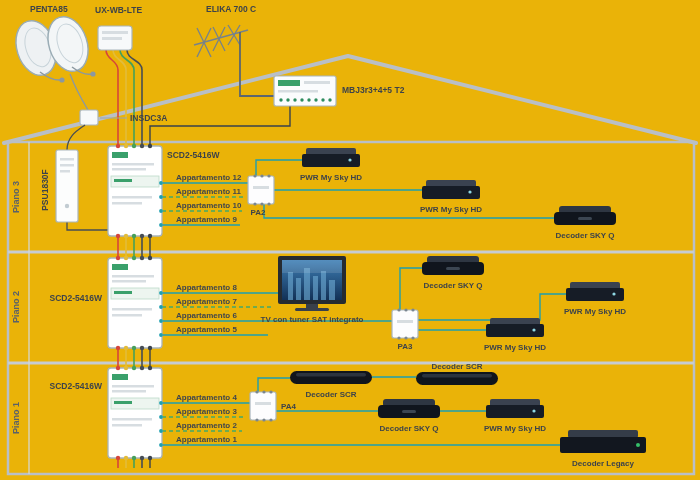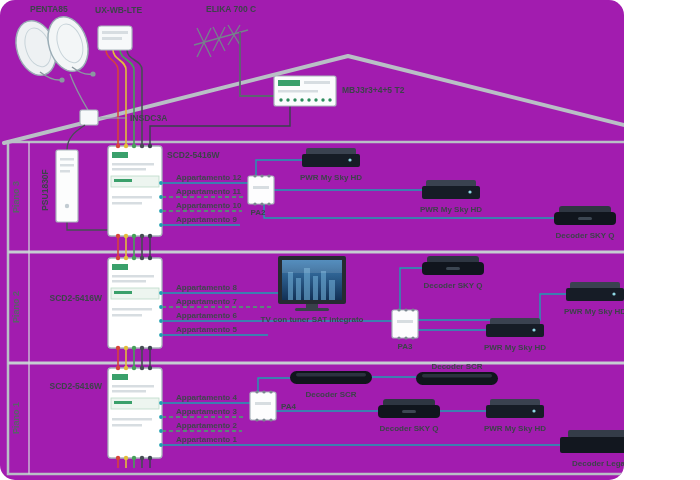--- a/index.html
+++ b/index.html
@@ -1,16 +1,16 @@
 <!DOCTYPE html>
 <html><head>
 <meta charset="utf-8">
 <style>
   html,body{margin:0;padding:0;background:#ffffff;}
-  #canvas{position:relative;width:624px;height:480px;background:#a21caf;overflow:hidden;font-family:"Liberation Sans",sans-serif;border-radius:15px;}
+  #canvas{position:relative;width:700px;height:480px;background:#eab308;overflow:hidden;font-family:"Liberation Sans",sans-serif;}
   svg text{font-family:"Liberation Sans",sans-serif;}
   .lbl{font-size:8.5px;font-weight:700;fill:#3d434a;}
   .apt{font-size:8px;font-weight:700;fill:#40464d;}
   .devlbl{font-size:8px;font-weight:700;fill:#3d434a;}
   .floorlbl{font-size:9px;font-weight:700;fill:#5a6169;}
   .teal{stroke:#1d9fb0;stroke-width:1.4;fill:none;}
   .dashed{stroke:#44a968;stroke-width:1.3;stroke-dasharray:4 3;fill:none;}
   .boxfill{fill:#ffffff;stroke:#a9b5bc;stroke-width:1.3;}
   .bar{fill:#d7dde1;}
 </style>

